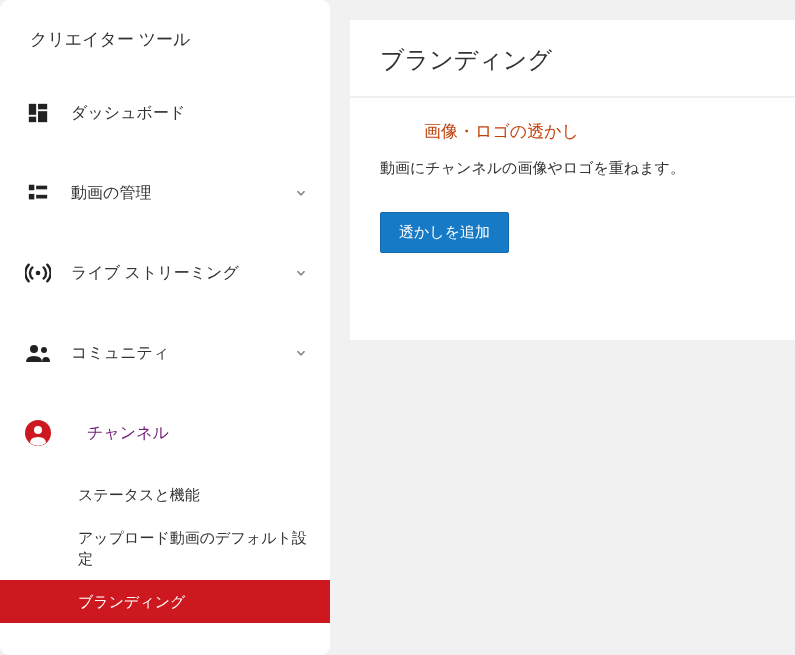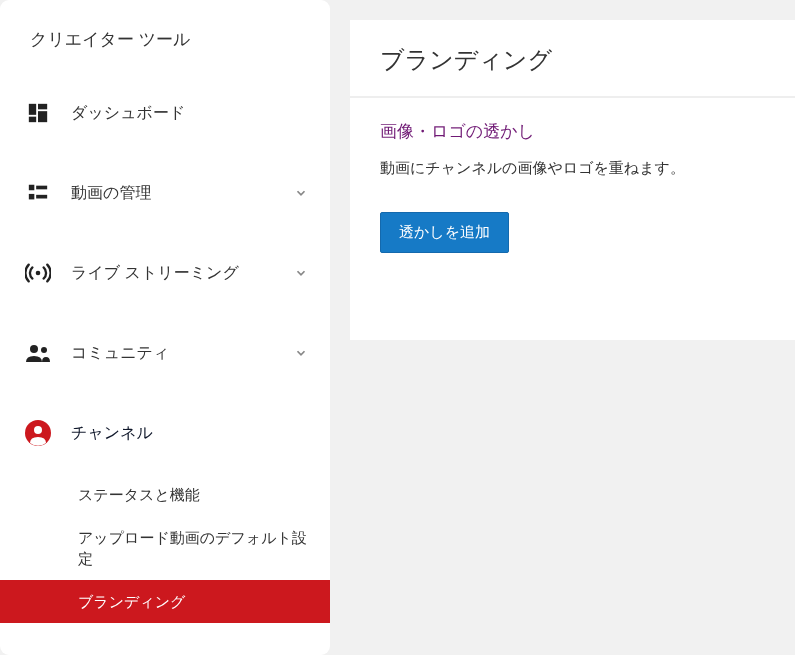--- a/index.html
+++ b/index.html
@@ -27,21 +27,22 @@
     .nav-item {
       display: flex;
       align-items: center;
       padding: 0 22px 0 23px;
       height: 80px;
       cursor: pointer;
       color: #333;
       font-size: 16px;
     }
     .nav-item.active {
-      color: #0f172a;
+      color: #701a75;
+      gap: 16px;
     }
     .nav-item .icon {
       width: 30px;
       height: 30px;
       display: flex;
       align-items: center;
       justify-content: center;
       margin-right: 18px;
       flex-shrink: 0;
     }
@@ -78,22 +79,23 @@
       border-bottom: 2px solid #eee;
       font-size: 24px;
       color: #333;
       font-weight: 400;
     }
     .card-body {
       padding: 22px 30px;
     }
     .section-title {
       font-size: 17px;
-      color: #701a75;
+      color: #c2410c;
       margin-bottom: 16px;
+      margin-left: 44px;
     }
     .section-desc {
       font-size: 15px;
       color: #333;
       margin-bottom: 34px;
     }
     .btn-primary {
       background: #167ac6;
       color: #fff;
       border: 1px solid #1469ad;

